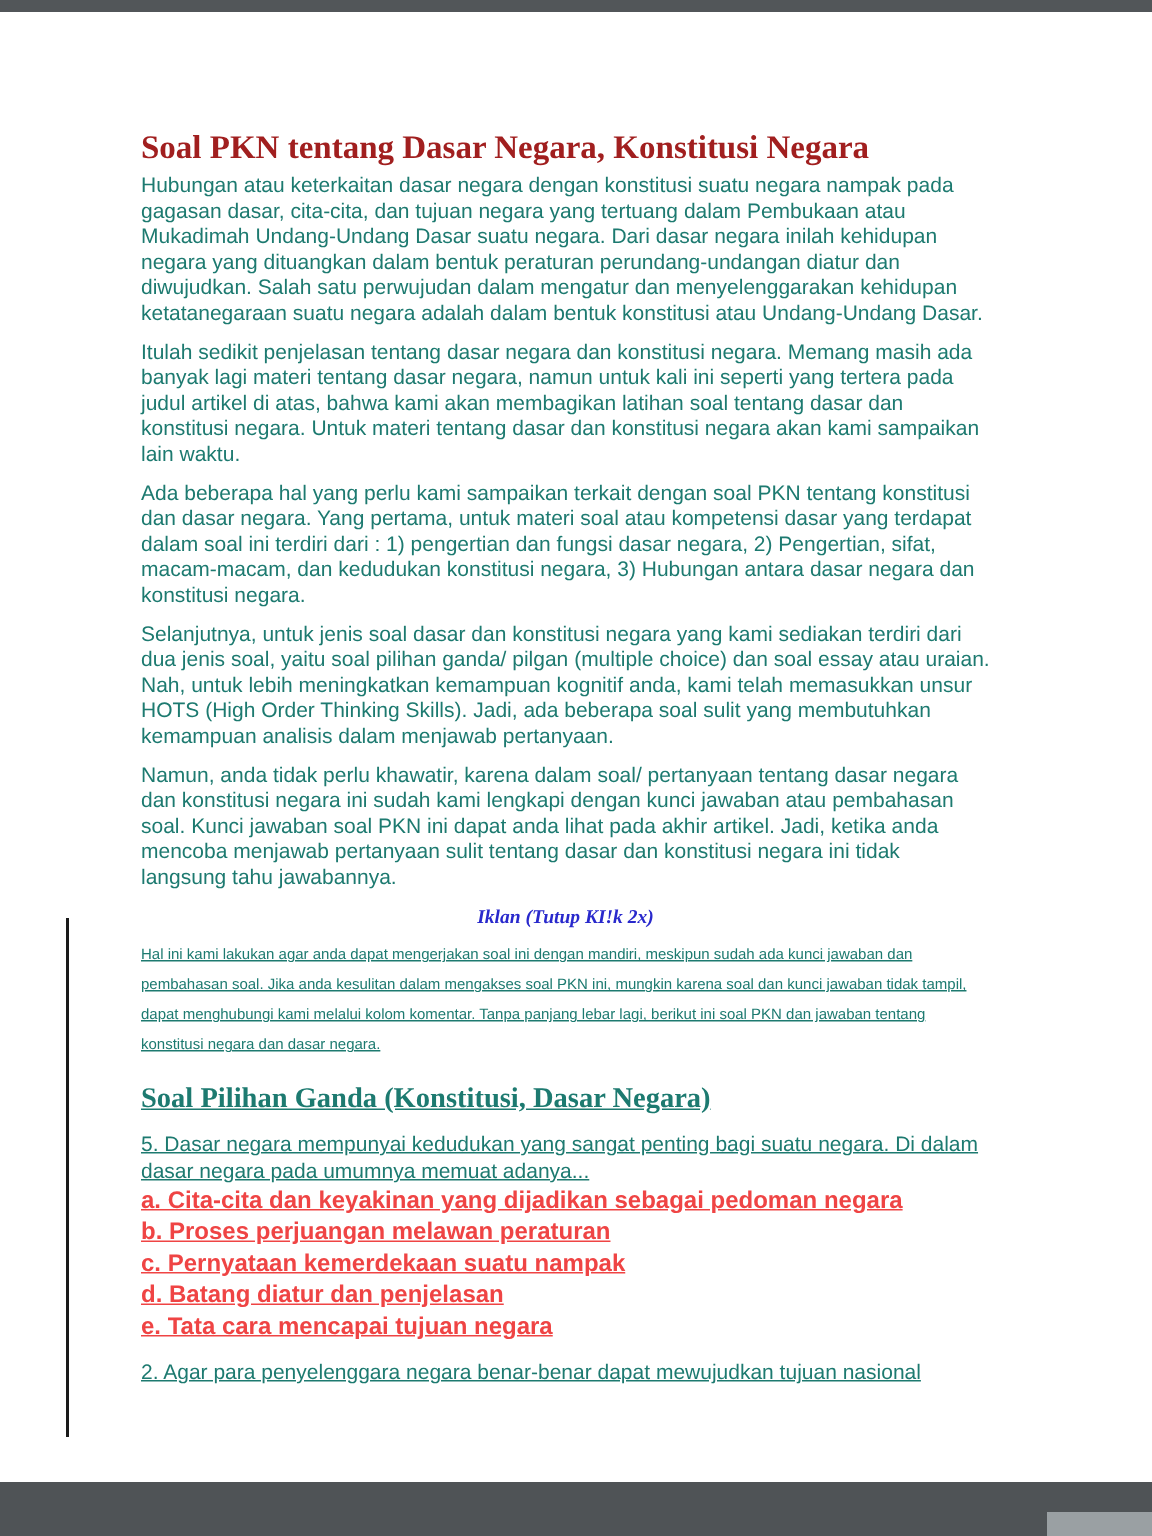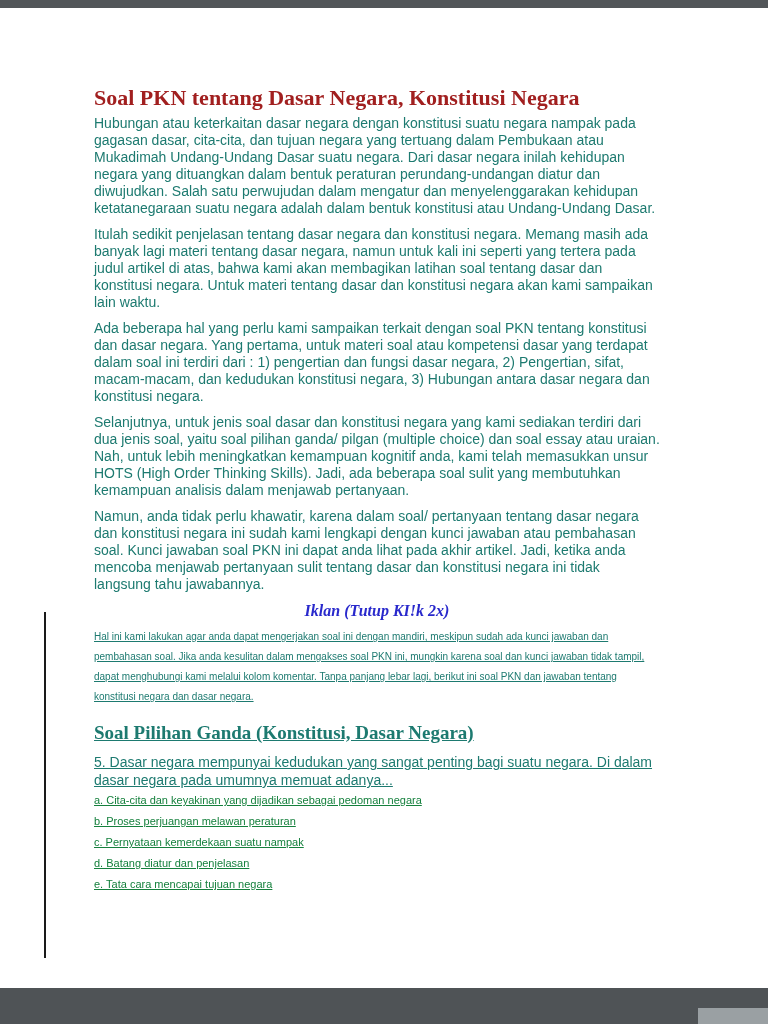--- a/index.html
+++ b/index.html
@@ -25,21 +25,21 @@
     margin-bottom:4px;
   }
   .body-p {
     font-size:14px; line-height:17px;
     color:#1d7a70;
     margin-bottom:9px;
   }
   .ad-note {
     font-family:"Liberation Serif", serif;
     font-style:italic; font-weight:bold;
-    font-size:16px; line-height:18px;
+    font-size:13px; line-height:18px;
     color:#2929cc;
     text-align:center;
     margin:0 0 7px;
   }
   .linked { text-decoration:underline; cursor:pointer; }
   .linked-para {
     font-size:10px; line-height:20px;
     color:#1d7a70;
     margin-bottom:14px;
   }
@@ -50,23 +50,24 @@
     color:#1d7a70;
     text-decoration:underline;
     margin:14px 0 8px;
   }
   .question {
     font-size:14px; line-height:18px;
     color:#1d7a70;
     margin-bottom:3px;
   }
   .option {
-    font-size:11px; line-height:17px;
-    color:#15803d;
+    font-size:16px; line-height:17px;
+    color:#ef4444;
     margin-bottom:4px;
+    font-weight:bold;
   }
   .question-2 { margin-top:12px; }
   .left-line {
     position:absolute; left:44px; top:604px;
     width:2px; height:346px;
     background:#1a1a1a;
   }
   .bottom-area {
     position:absolute; left:0; top:988px;
     width:768px; height:36px;
@@ -100,20 +101,21 @@
     <p class="question linked">5. Dasar negara mempunyai kedudukan yang sangat penting bagi suatu negara. Di dalam dasar negara pada umumnya memuat adanya...</p>
 
     <div class="options">
       <p class="option linked">a. Cita-cita dan keyakinan yang dijadikan sebagai pedoman negara</p>
       <p class="option linked">b. Proses perjuangan melawan peraturan</p>
       <p class="option linked">c. Pernyataan kemerdekaan suatu nampak</p>
       <p class="option linked">d. Batang diatur dan penjelasan</p>
       <p class="option linked">e. Tata cara mencapai tujuan negara</p>
     </div>
 
+    <p class="question linked question-2">2. Agar para penyelenggara negara benar-benar dapat mewujudkan tujuan nasional</p>
   </div>
 
   <div class="left-line"></div>
 </div>
 
 <div class="bottom-area">
   <div class="scroll-thumb"></div>
 </div>
 
 </body></html>

